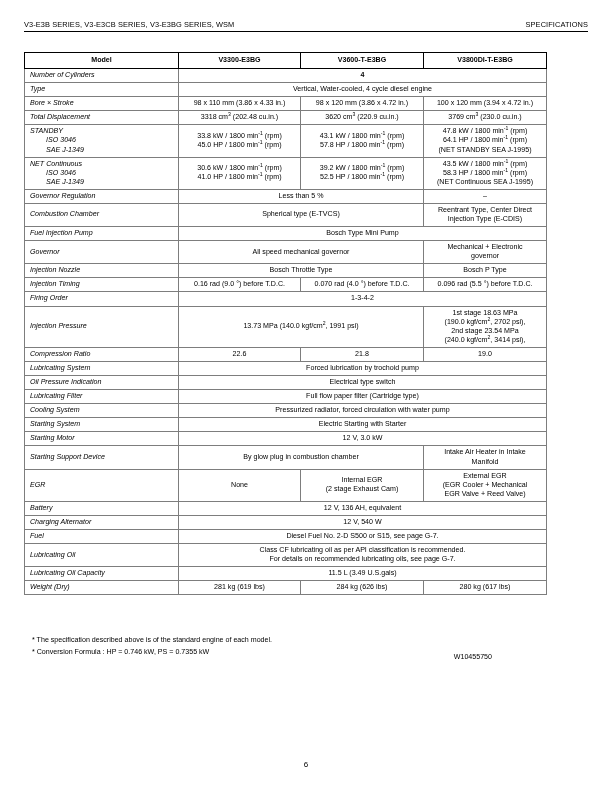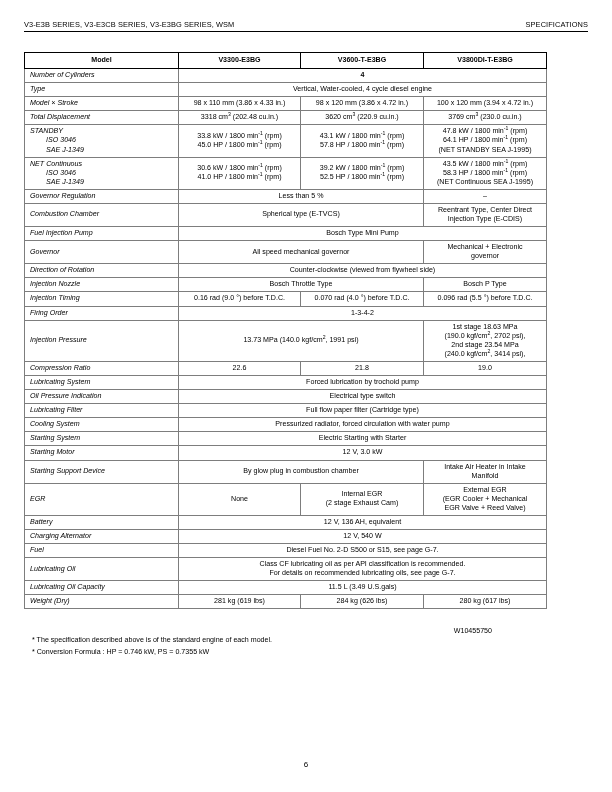--- a/index.html
+++ b/index.html
@@ -90,21 +90,21 @@
     top: 634px;
     width: 420px;
     font-size: 7.1px;
     line-height: 1.75;
   }
 
   
   .doc-code {
     position: absolute;
     right: 24px;
-    top: 627px;
+    top: 653px;
     font-size: 7.1px;
     text-align: right;
   }
 
   
   .page-number {
     position: absolute;
     left: 0;
     top: 760px;
     width: 612px;
@@ -142,21 +142,21 @@
         <td class="label">Number of Cylinders</td>
         <td class="val" colspan="3" style="font-weight:bold;">4</td>
       </tr>
 
       <tr>
         <td class="label">Type</td>
         <td class="val" colspan="3">Vertical, Water-cooled, 4 cycle diesel engine</td>
       </tr>
 
       <tr>
-        <td class="label">Model × Stroke</td>
+        <td class="label">Bore × Stroke</td>
         <td class="val">98 x 110 mm (3.86 x 4.33 in.)</td>
         <td class="val">98 x 120 mm (3.86 x 4.72 in.)</td>
         <td class="val">100 x 120 mm (3.94 x 4.72 in.)</td>
       </tr>
 
       <tr>
         <td class="label">Total Displacement</td>
         <td class="val"><span class="nowrap">3318 cm<sup>3</sup> (202.48 cu.in.)</span></td>
         <td class="val"><span class="nowrap">3620 cm<sup>3</sup> (220.9 cu.in.)</span></td>
         <td class="val"><span class="nowrap">3769 cm<sup>3</sup> (230.0 cu.in.)</span></td>
@@ -226,24 +226,20 @@
 
       <tr>
         <td class="label">Governor</td>
         <td class="val" colspan="2">All speed mechanical governor</td>
         <td class="val">
           <span>Mechanical + Electronic</span><br>
           <span>governor</span>
         </td>
       </tr>
 
-      <tr>
-        <td class="label">Direction of Rotation</td>
-        <td class="val" colspan="3">Counter-clockwise (viewed from flywheel side)</td>
-      </tr>
 
       <tr>
         <td class="label">Injection Nozzle</td>
         <td class="val" colspan="2">Bosch Throttle Type</td>
         <td class="val">Bosch P Type</td>
       </tr>
 
       <tr>
         <td class="label">Injection Timing</td>
         <td class="val">0.16 rad (9.0 °) before T.D.C.</td>

